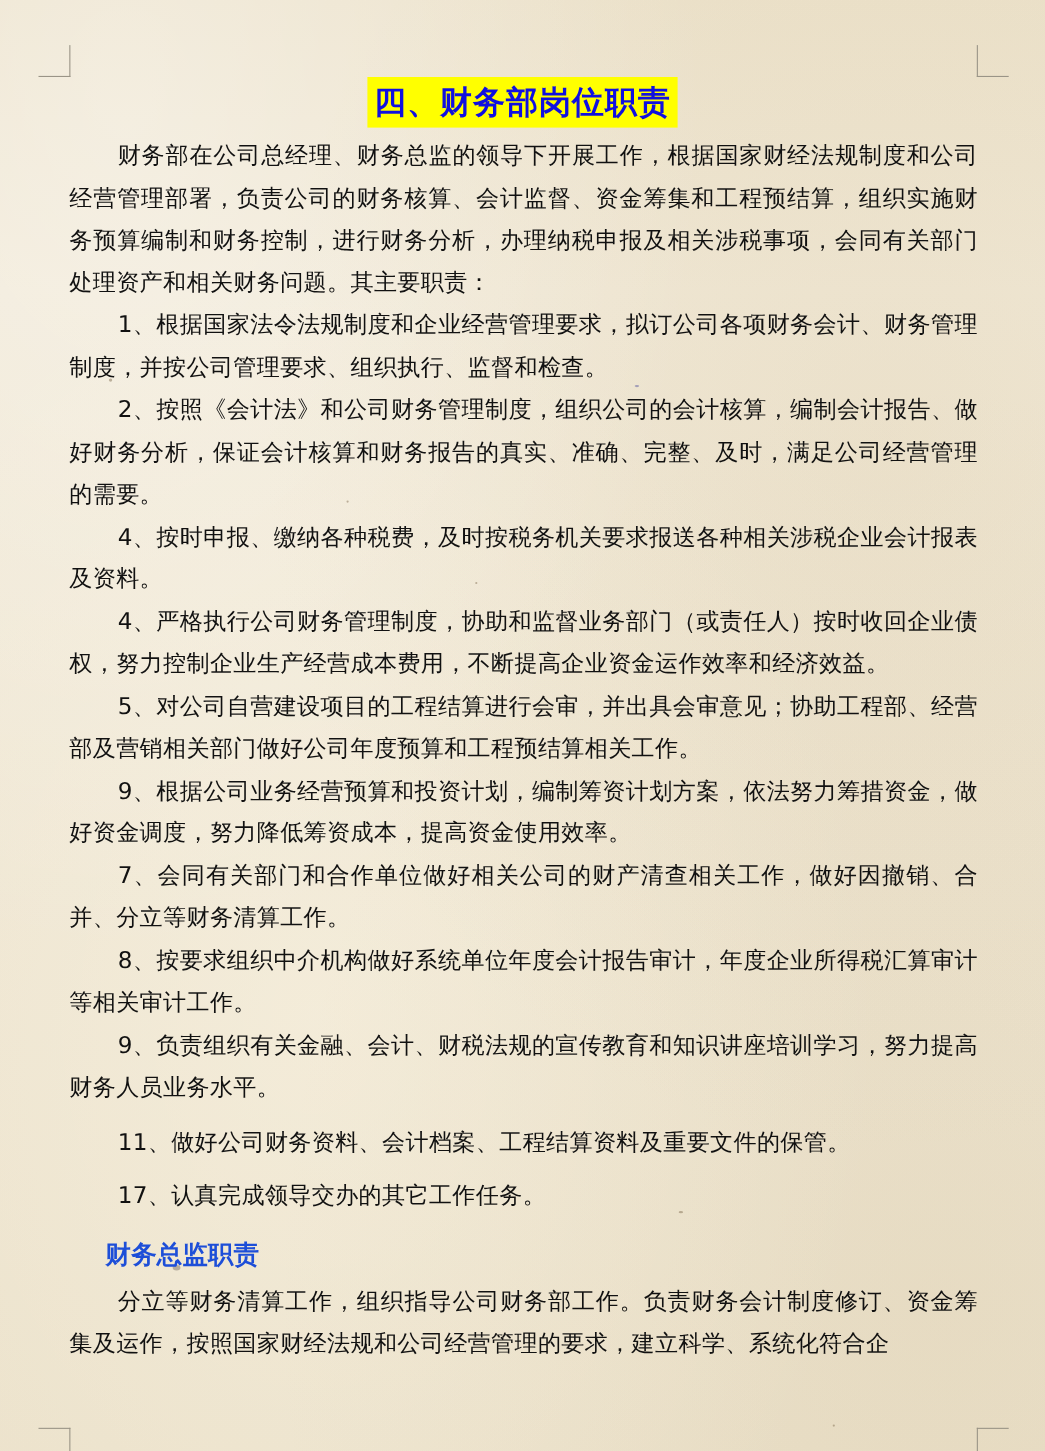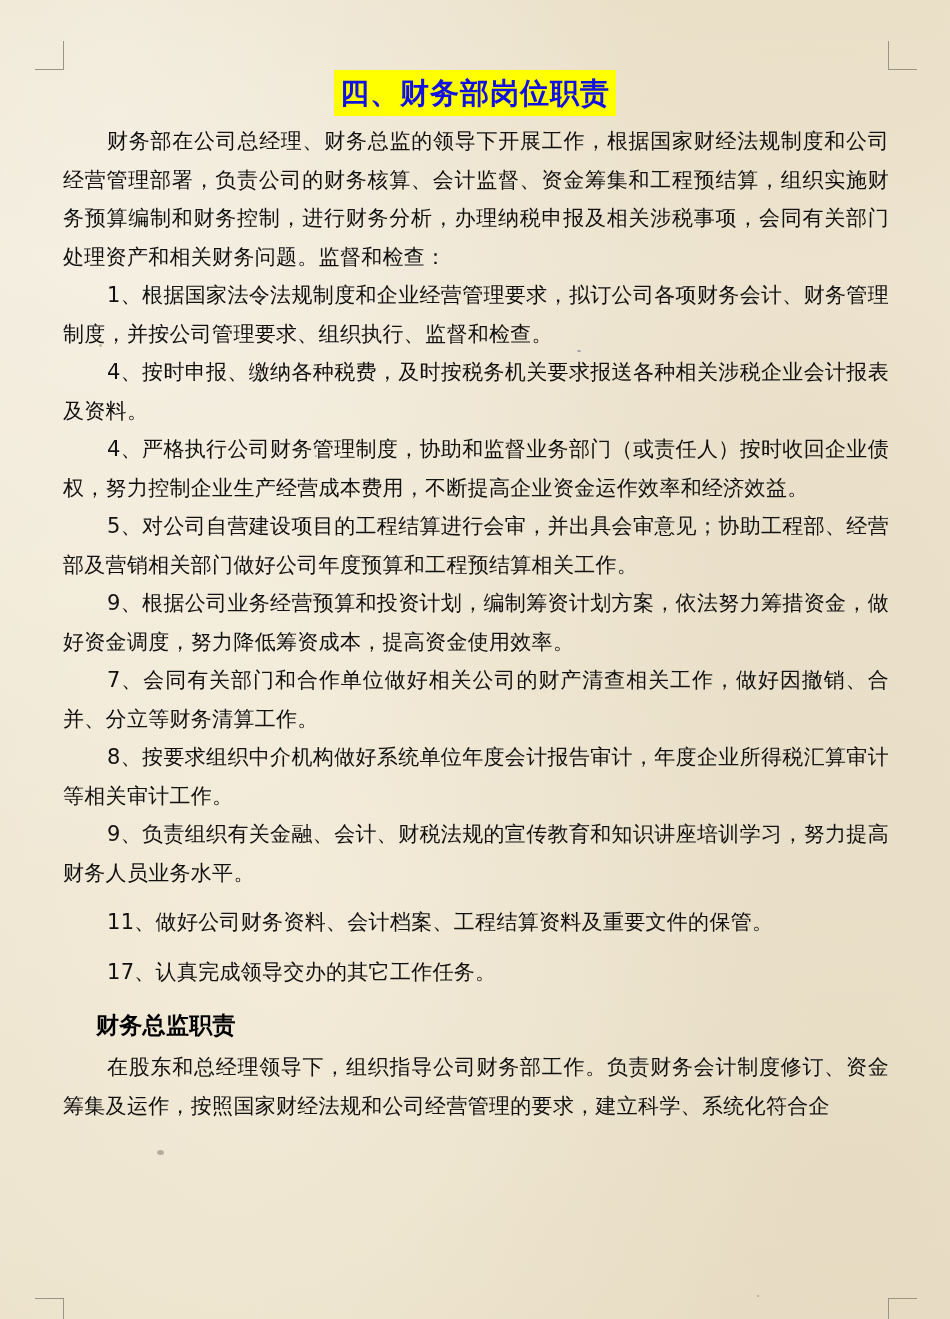--- a/index.html
+++ b/index.html
@@ -67,21 +67,21 @@
     }
     .para {
       margin: 0;
       text-indent: 44px;
     }
     .para.single {
       margin-top: 11px;
       margin-bottom: 11px;
     }
     .subheading {
-      color: #000000;
+      color: #1d4ed8;
       font-weight: bold;
       font-size: 23px;
       margin: 6px 0 0 33px;
       line-height: 46px;
     }
     .footer {
       position: absolute;
       left: 782px;
       top: 1306px;
       font-size: 15px;
@@ -110,29 +110,30 @@
   <div class="speck" style="left:432px;top:517px;width:2px;height:2px;"></div>
   <div class="speck" style="left:157px;top:1138px;width:7px;height:5px;background:rgba(110,100,90,0.45);"></div>
   <div class="speck" style="left:617px;top:1089px;width:4px;height:2px;"></div>
   <div class="speck" style="left:757px;top:1283px;width:2px;height:2px;"></div>
 
   <div class="title-wrap">
     <span class="title">四、财务部岗位职责</span>
   </div>
 
   <div class="content">
-    <p class="para">财务部在公司总经理、财务总监的领导下开展工作，根据国家财经法规制度和公司经营管理部署，负责公司的财务核算、会计监督、资金筹集和工程预结算，组织实施财务预算编制和财务控制，进行财务分析，办理纳税申报及相关涉税事项，会同有关部门处理资产和相关财务问题。监督和检查：</p>
+    <p class="para">财务部在公司总经理、财务总监的领导下开展工作，根据国家财经法规制度和公司经营管理部署，负责公司的财务核算、会计监督、资金筹集和工程预结算，组织实施财务预算编制和财务控制，进行财务分析，办理纳税申报及相关涉税事项，会同有关部门处理资产和相关财务问题。其主要职责：</p>
     <p class="para">1、根据国家法令法规制度和企业经营管理要求，拟订公司各项财务会计、财务管理制度，并按公司管理要求、组织执行、监督和检查。</p>
+    <p class="para">2、按照《会计法》和公司财务管理制度，组织公司的会计核算，编制会计报告、做好财务分析，保证会计核算和财务报告的真实、准确、完整、及时，满足公司经营管理的需要。</p>
     <p class="para">4、按时申报、缴纳各种税费，及时按税务机关要求报送各种相关涉税企业会计报表及资料。</p>
     <p class="para">4、严格执行公司财务管理制度，协助和监督业务部门（或责任人）按时收回企业债权，努力控制企业生产经营成本费用，不断提高企业资金运作效率和经济效益。</p>
     <p class="para">5、对公司自营建设项目的工程结算进行会审，并出具会审意见；协助工程部、经营部及营销相关部门做好公司年度预算和工程预结算相关工作。</p>
     <p class="para">9、根据公司业务经营预算和投资计划，编制筹资计划方案，依法努力筹措资金，做好资金调度，努力降低筹资成本，提高资金使用效率。</p>
     <p class="para">7、会同有关部门和合作单位做好相关公司的财产清查相关工作，做好因撤销、合并、分立等财务清算工作。</p>
     <p class="para">8、按要求组织中介机构做好系统单位年度会计报告审计，年度企业所得税汇算审计等相关审计工作。</p>
     <p class="para">9、负责组织有关金融、会计、财税法规的宣传教育和知识讲座培训学习，努力提高财务人员业务水平。</p>
     <p class="para single">11、做好公司财务资料、会计档案、工程结算资料及重要文件的保管。</p>
     <p class="para single">17、认真完成领导交办的其它工作任务。</p>
     <div class="subheading">财务总监职责</div>
-    <p class="para">在股东和总经理领导下，组织指导公司财务部工作。负责财务会计制度修订、资金筹集及运作，按照国家财经法规和公司经营管理的要求，建立科学、系统化符合企</p>
+    <p class="para">分立等财务清算工作，组织指导公司财务部工作。负责财务会计制度修订、资金筹集及运作，按照国家财经法规和公司经营管理的要求，建立科学、系统化符合企</p>
   </div>
 
   <div class="footer">第 34页/共 146页</div>
 </div>
 
 </body></html>

